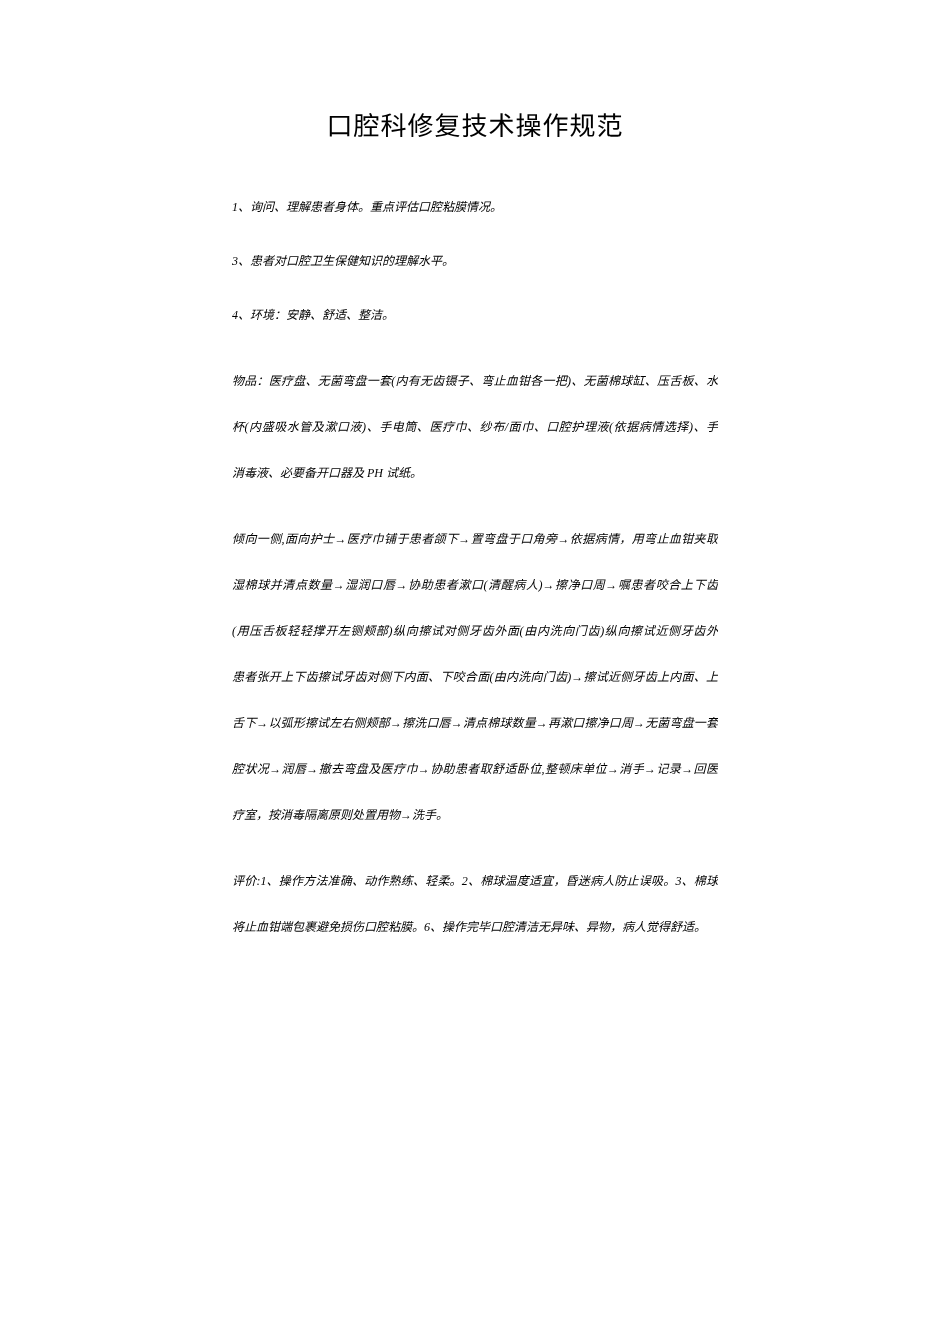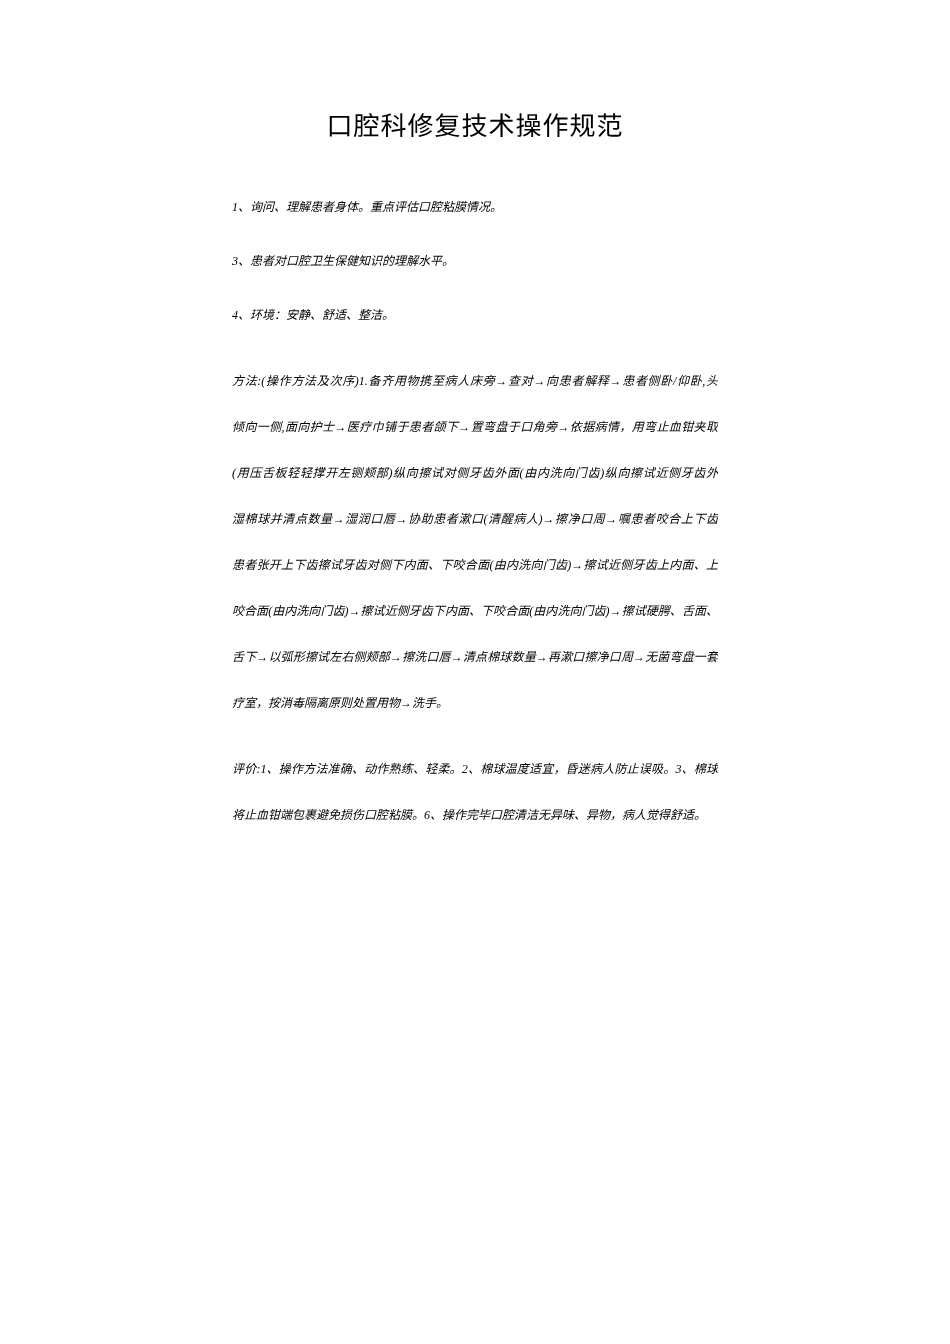--- a/index.html
+++ b/index.html
@@ -62,27 +62,31 @@
         <div class="para">
           <div class="line last">1、询问、理解患者身体。重点评估口腔粘膜情况。</div>
         </div>
         <div class="para">
           <div class="line last">3、患者对口腔卫生保健知识的理解水平。</div>
         </div>
         <div class="para">
           <div class="line last">4、环境：安静、舒适、整洁。</div>
         </div>
         <div class="para gap">
-          <div class="line">方法:(操作方法及次序)1.备齐用物携至病人床旁→查对→向患者解释→患者侧卧/仰卧,头</div>
+          <div class="line">物品：医疗盘、无菌弯盘一套(内有无齿镊子、弯止血钳各一把)、无菌棉球缸、压舌板、水</div>
+          <div class="line">杯(内盛吸水管及漱口液)、手电筒、医疗巾、纱布/面巾、口腔护理液(依据病情选择)、手</div>
+          <div class="line last">消毒液、必要备开口器及 PH 试纸。</div>
+        </div>
+        <div class="para gap">
           <div class="line">倾向一侧,面向护士→医疗巾铺于患者颌下→置弯盘于口角旁→依据病情，用弯止血钳夹取</div>
+          <div class="line">湿棉球并清点数量→湿润口唇→协助患者漱口(清醒病人)→擦净口周→嘱患者咬合上下齿</div>
           <div class="line">(用压舌板轻轻撑开左铡颊部)纵向擦试对侧牙齿外面(由内洗向门齿)纵向擦试近侧牙齿外</div>
-          <div class="line">湿棉球并清点数量→湿润口唇→协助患者漱口(清醒病人)→擦净口周→嘱患者咬合上下齿</div>
           <div class="line">患者张开上下齿擦试牙齿对侧下内面、下咬合面(由内洗向门齿)→擦试近侧牙齿上内面、上</div>
-          <div class="line">咬合面(由内洗向门齿)→擦试近侧牙齿下内面、下咬合面(由内洗向门齿)→擦试硬腭、舌面、</div>
           <div class="line">舌下→以弧形擦试左右侧颊部→擦洗口唇→清点棉球数量→再漱口擦净口周→无菌弯盘一套</div>
+          <div class="line">腔状况→润唇→撤去弯盘及医疗巾→协助患者取舒适卧位,整顿床单位→消手→记录→回医</div>
           <div class="line last">疗室，按消毒隔离原则处置用物→洗手。</div>
         </div>
         <div class="para gap">
           <div class="line">评价:1、操作方法准确、动作熟练、轻柔。2、棉球温度适宜，昏迷病人防止误吸。3、棉球</div>
           <div class="line last">将止血钳端包裹避免损伤口腔粘膜。6、操作完毕口腔清洁无异味、异物，病人觉得舒适。</div>
         </div>
       </div>
   </div>
 </div>
 

